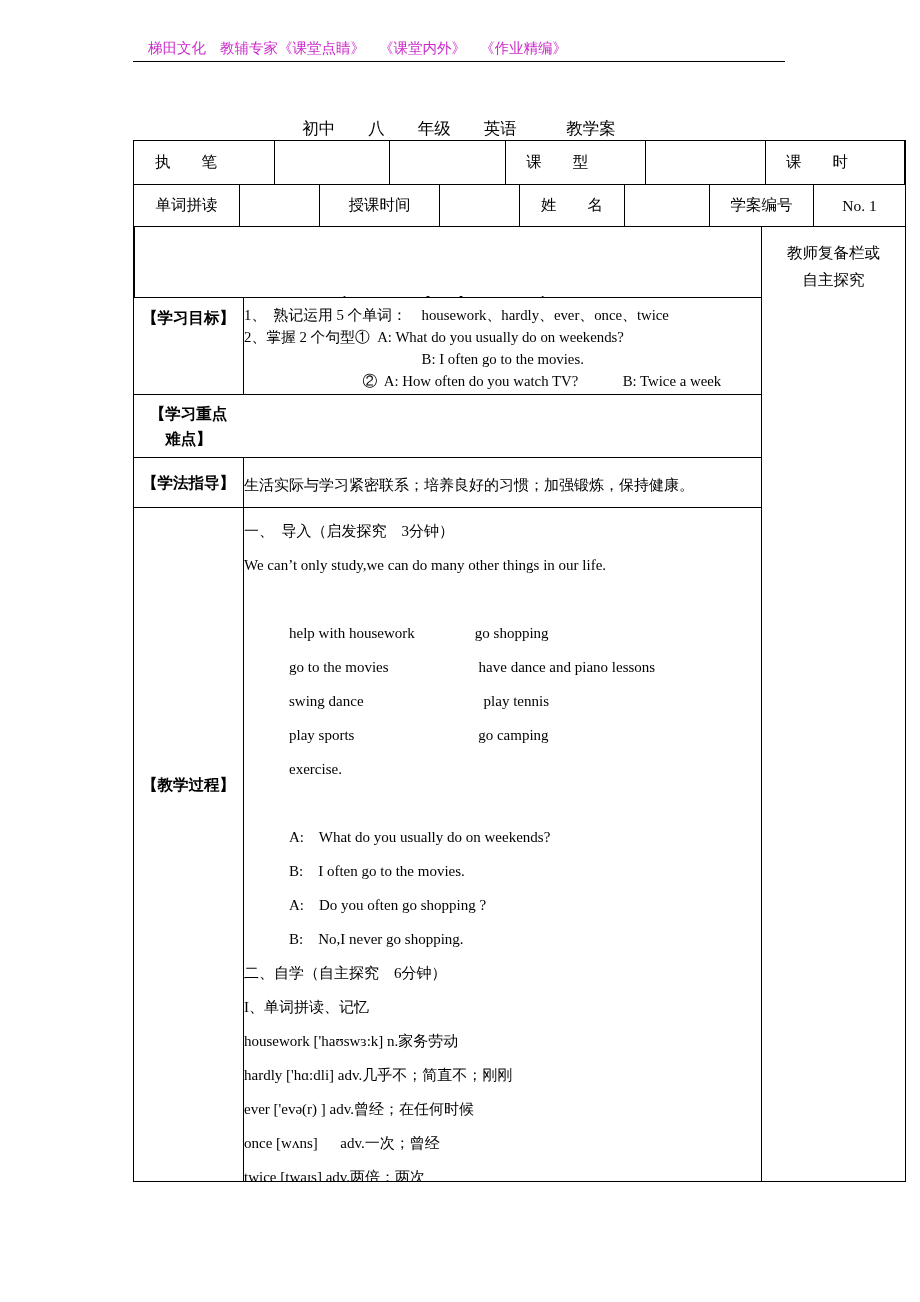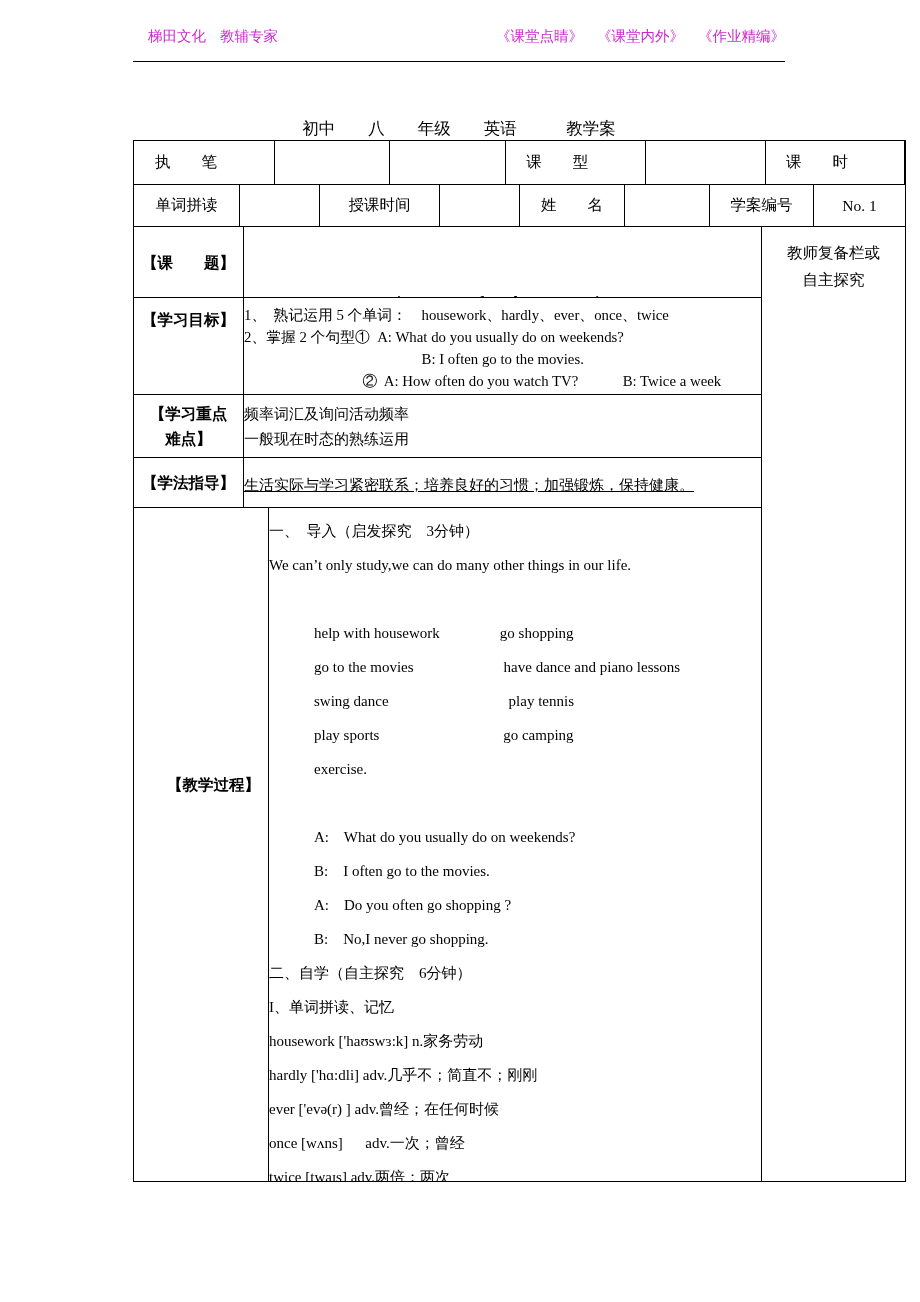--- a/index.html
+++ b/index.html
@@ -2,22 +2,22 @@
 <html><head>
 <meta charset="utf-8">
 <style>
   * { margin:0; padding:0; box-sizing:border-box; }
   html,body { background:#fff; }
   body {
     position:relative; width:920px; height:1302px; overflow:hidden;
     font-family:"Liberation Serif","DejaVu Serif",serif; color:#000;
   }
   .brandbar {
-    position:absolute; top:27px; left:148px; width:637px;
-    display:flex; justify-content:space-between;
+    position:absolute; top:39px; left:148px; width:637px;
+    display:flex; justify-content:flex-start;
     color:#cb29cb; font-size:14.5px;
   }
   .brandbar .grp { display:flex; gap:14px; }
   .rule {
     position:absolute; top:61px; left:133px; width:652px;
     border-top:1.5px solid #000;
   }
   .doc-title {
     position:absolute; top:118px; left:133px; width:652px;
     text-align:center; font-size:16.5px; white-space:pre-wrap;
@@ -53,28 +53,28 @@
   .content-col {
     flex:1; border-left:1px solid #000; padding:6px 8px 0 0;
     font-size:15px; white-space:pre-wrap; overflow:hidden; min-width:0;
   }
   .row-topic { height:70px; }
   .row-topic .content-col {
     text-align:center; font-weight:bold; font-size:16px;
     line-height:27px; padding-top:8px;
   }
   .row-objectives { height:97px; }
-  .row-objectives .label-col { align-items:flex-start; padding-top:9px; }
+  .row-objectives .label-col { align-items:flex-start; padding-top:9px;font-family:Liberation Mono, monospace; }
   .row-objectives .content-col { line-height:22px; font-size:14.8px; }
   .row-keypoints { height:63px; }
   .row-keypoints .content-col { line-height:25px; padding-top:7px; }
   .row-methods { height:50px; }
-  .row-methods .content-col { display:flex; align-items:center;text-decoration:underline; }
+  .row-methods .content-col { display:flex; align-items:center; }
   .row-process { flex:1; }
-  .row-process .label-col { padding-bottom:120px;margin-left:25px; }
+  .row-process .label-col { padding-bottom:120px; }
   .row-process .content-col { line-height:34px; padding-top:6px; }
 </style>
 </head>
 <body>
 
 <div class="brandbar">
   <div class="grp">
     <span>梯田文化</span>
     <span>教辅专家</span>
   </div>
@@ -109,40 +109,37 @@
     <div class="cell c5">姓　　名</div>
     <div class="cell c6"></div>
     <div class="cell c7">学案编号</div>
     <div class="cell c8">No. 1</div>
   </div>
 
   <div class="lower">
     <div class="lower-left">
 
       <div class="lrow row-topic">
-        <div class="label-col">【课　　题】</div>
         <div class="content-col">
           <div>Unit 2    How often do you exercise?</div>
           
         </div>
       </div>
 
       <div class="lrow row-objectives">
         <div class="label-col">【学习目标】</div>
         <div class="content-col">1、  熟记运用 5 个单词：    housework、hardly、ever、once、twice
 2、掌握 2 个句型①  A: What do you usually do on weekends?
 　　　　　　　　　　　　B: I often go to the movies.
 　　　　　　　　②  A: How often do you watch TV?　　　B: Twice a week</div>
       </div>
 
       <div class="lrow row-keypoints">
         <div class="label-col">【学习重点
 难点】</div>
-        <div class="content-col">频率词汇及询问活动频率
-一般现在时态的熟练运用</div>
       </div>
 
       <div class="lrow row-methods">
         <div class="label-col">【学法指导】</div>
         <div class="content-col">生活实际与学习紧密联系；培养良好的习惯；加强锻炼，保持健康。</div>
       </div>
 
       <div class="lrow row-process">
         <div class="label-col">【教学过程】</div>
         <div class="content-col">一、  导入（启发探究    3分钟）

